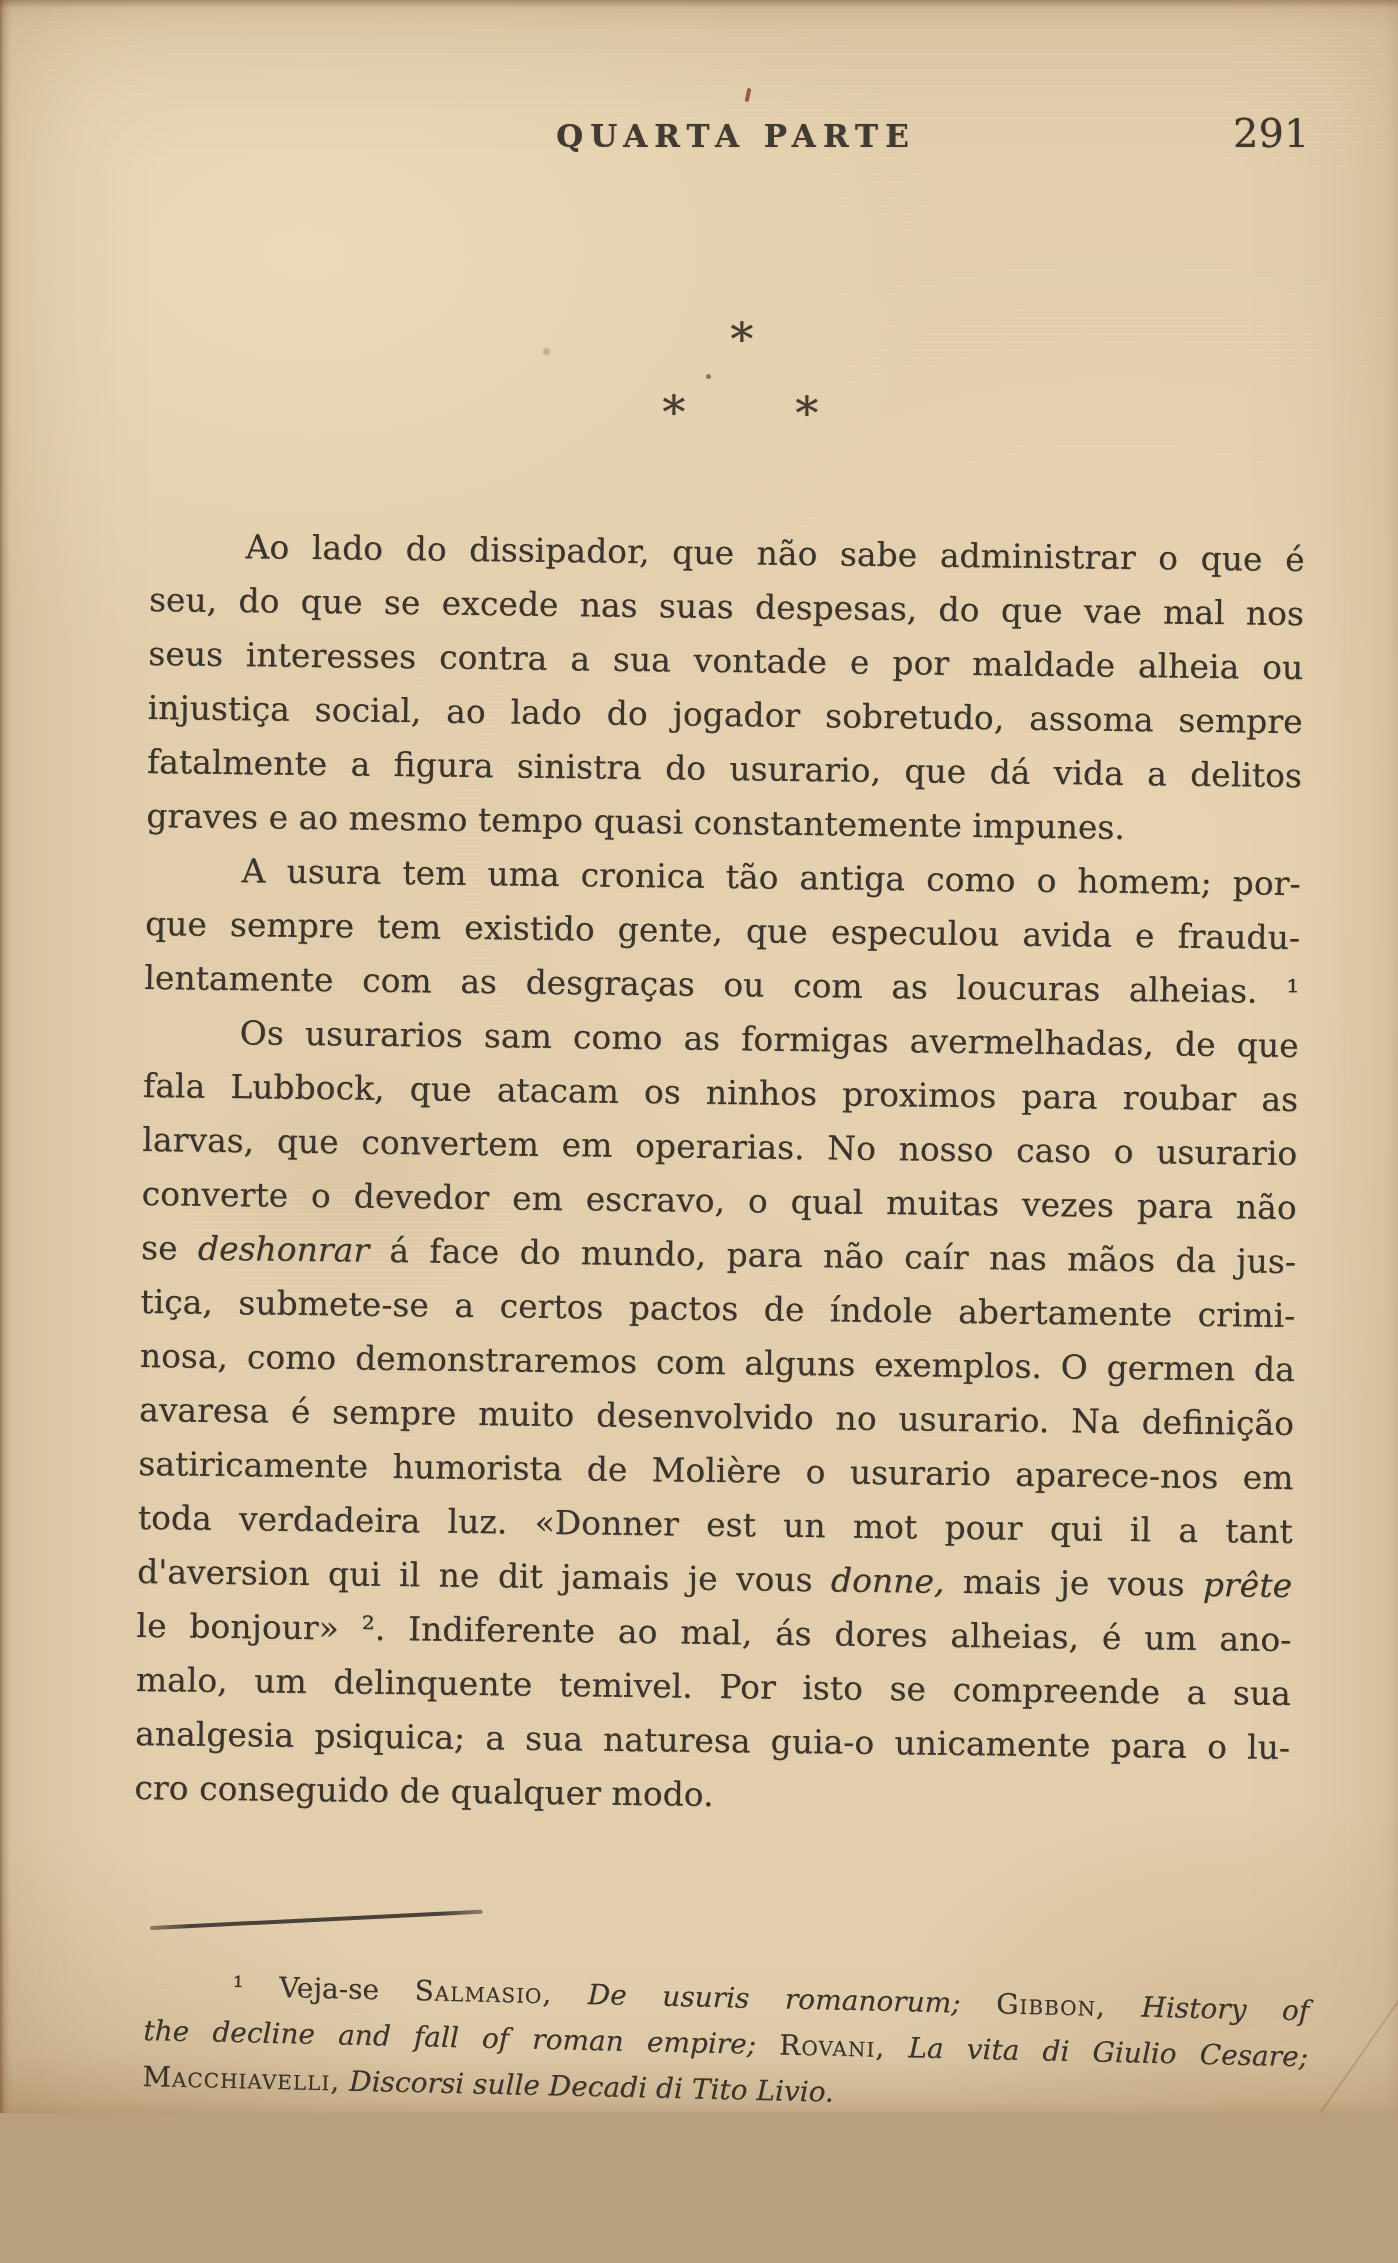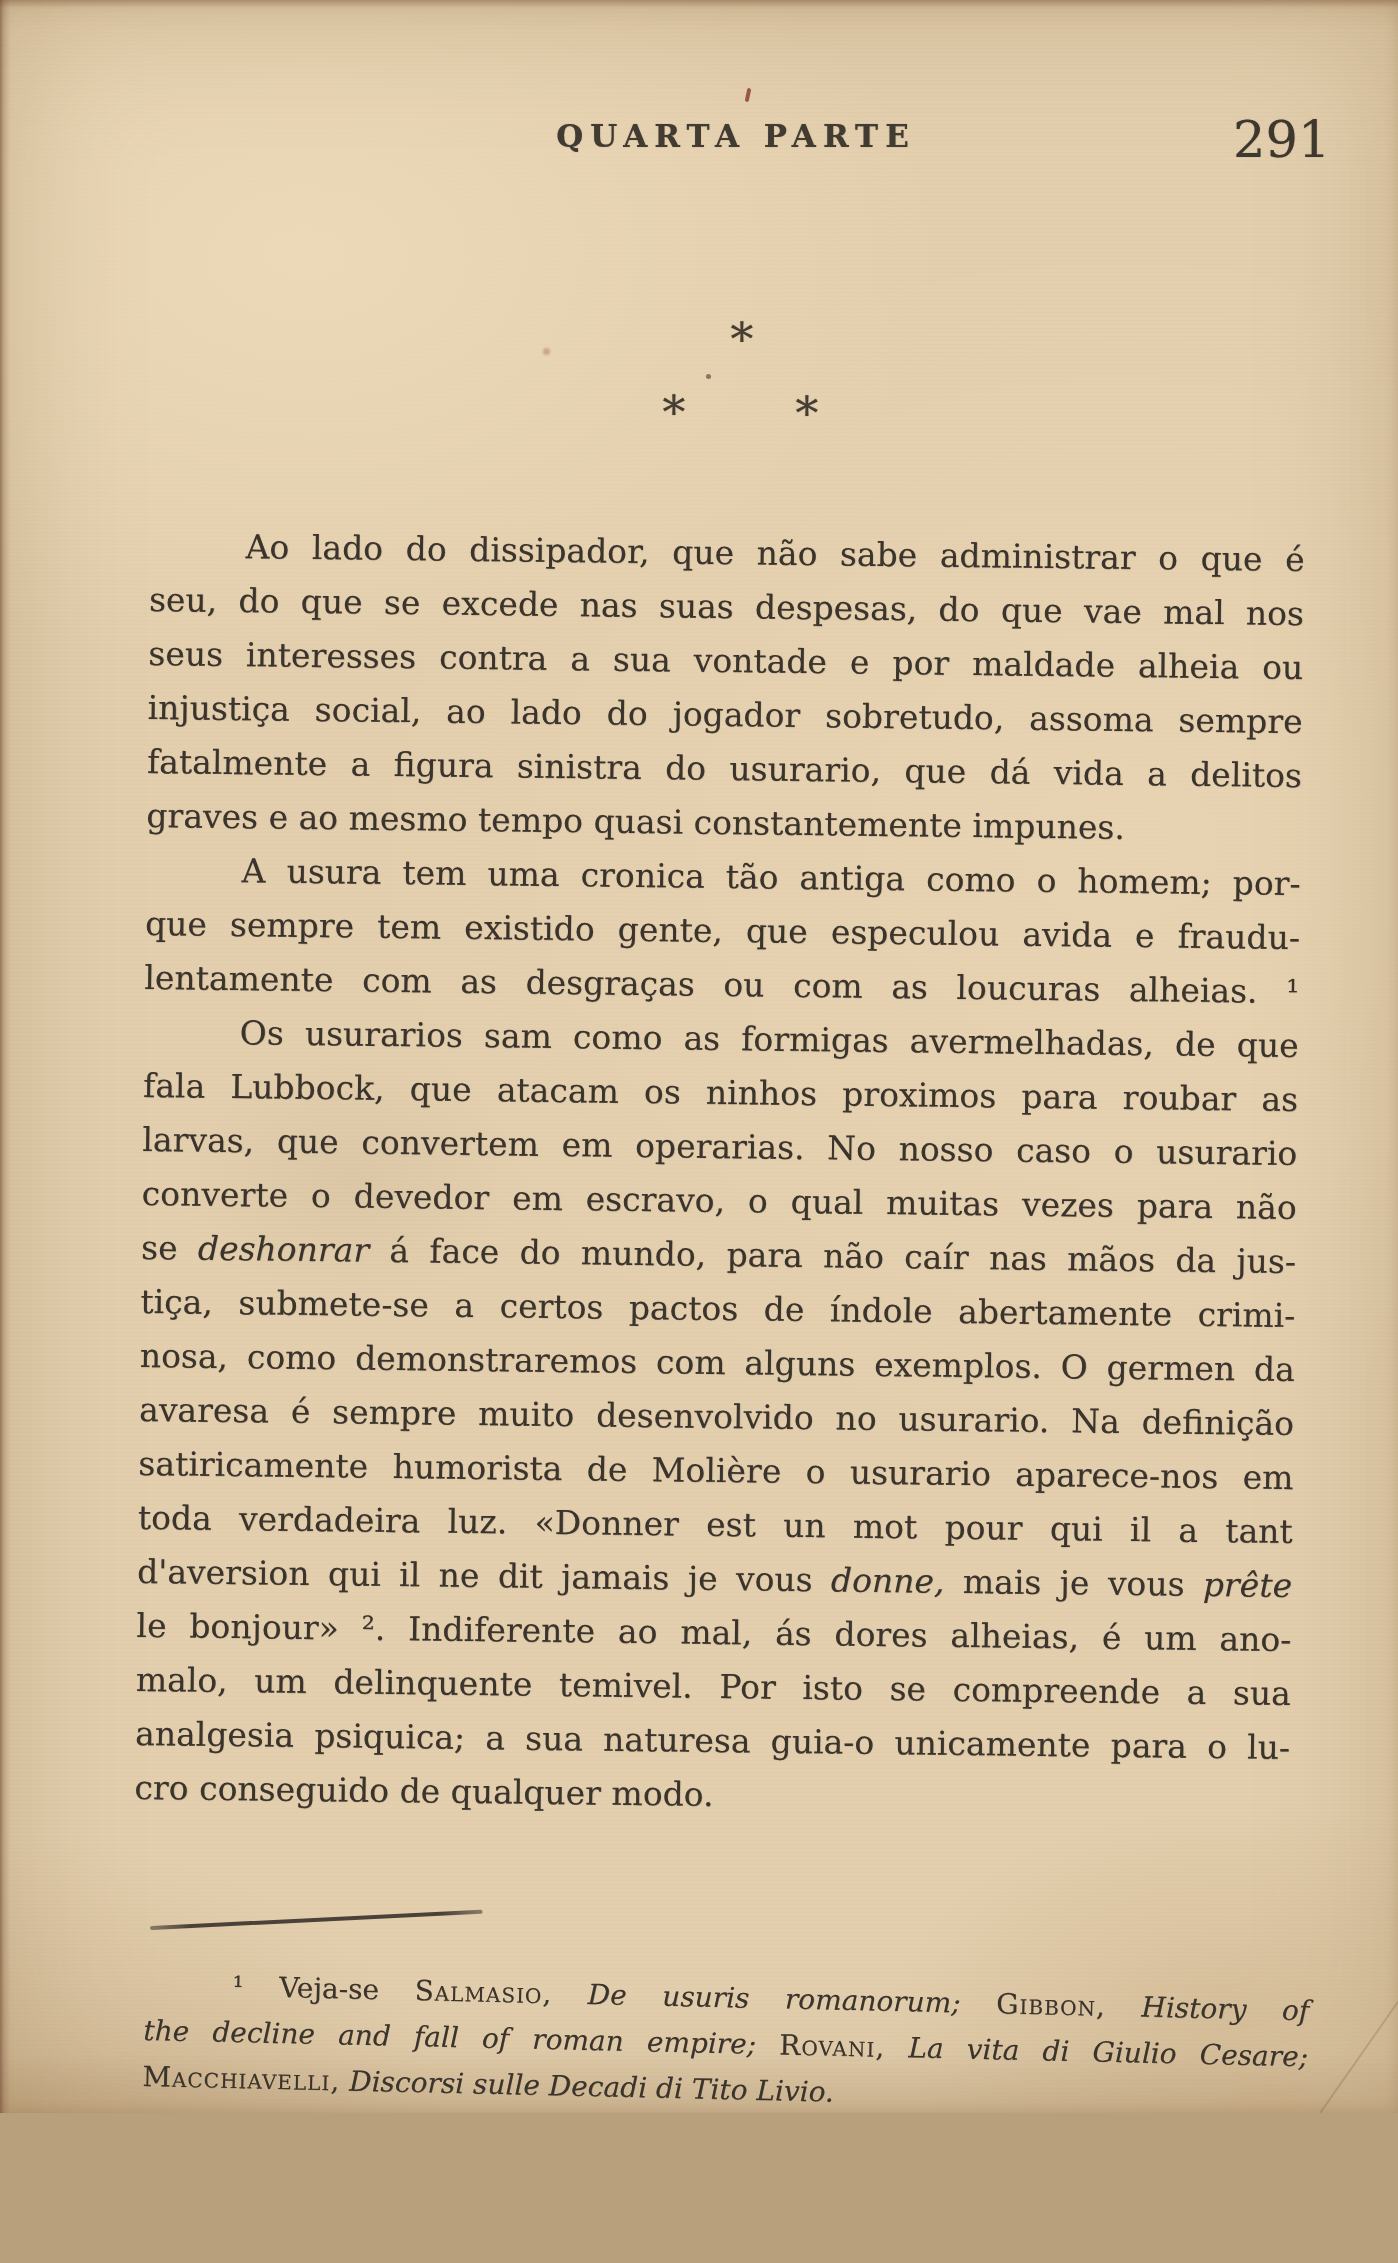--- a/index.html
+++ b/index.html
@@ -26,21 +26,21 @@
     background:linear-gradient(90deg, rgba(98,58,36,.5), rgba(98,58,36,.16) 4px, rgba(98,58,36,0) 10px);}
   .edge-top{position:absolute;left:0;top:0;width:100%;height:8px;
     background:linear-gradient(180deg, rgba(98,58,36,.28), rgba(98,58,36,0));}
 
   .running-title{
     position:absolute;left:736px;top:118px;transform:translateX(-50%);
     font-size:31px;font-weight:bold;letter-spacing:7px;white-space:nowrap;
     color:#423b32;text-shadow:0 0 1px rgba(60,50,40,.55);
   }
   .page-number{
-    position:absolute;left:1233px;top:110px;font-size:51px;color:#3e372e;
+    position:absolute;left:1233px;top:110px;font-size:40px;color:#3e372e;
     text-shadow:0 0 1px rgba(60,50,40,.5);
   }
 
   .ast{position:absolute;transform:translate(-50%,-50%);font-size:46px;
     color:#453d33;text-shadow:0 0 1px rgba(60,50,40,.6);line-height:1;}
 
   .body-text{
     position:absolute;left:150px;top:519px;width:1155px;
     font-size:33px;line-height:54px;
     transform:rotate(0.7deg);transform-origin:0 0;

